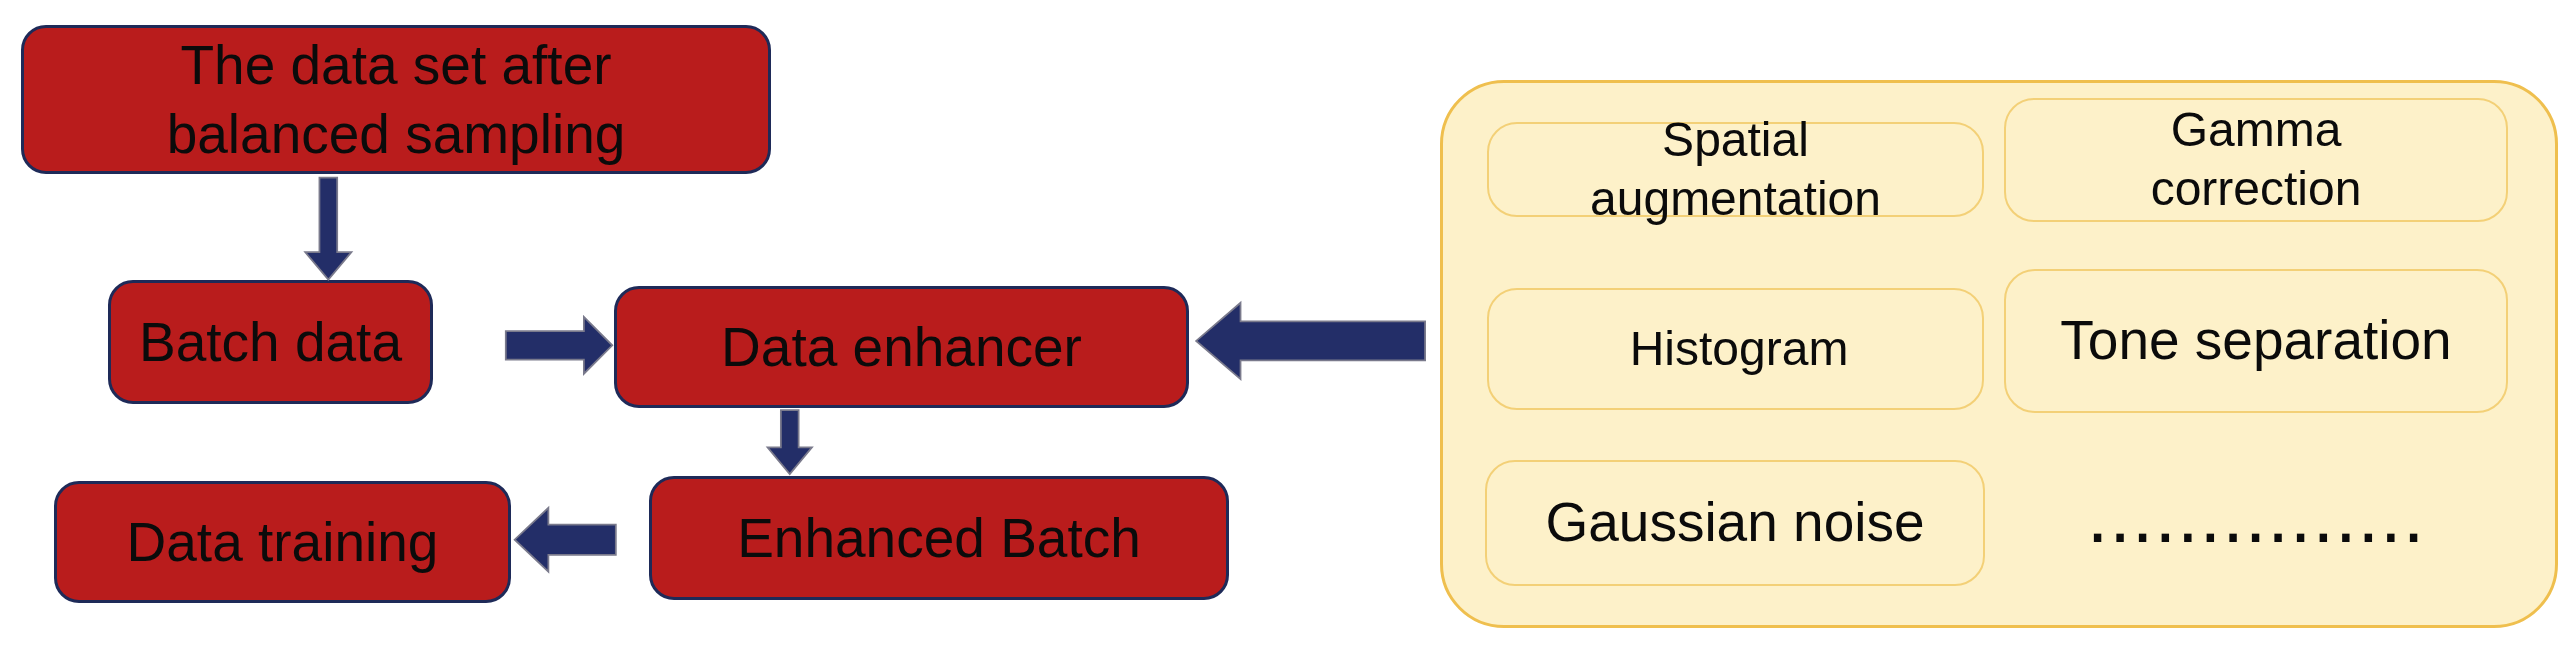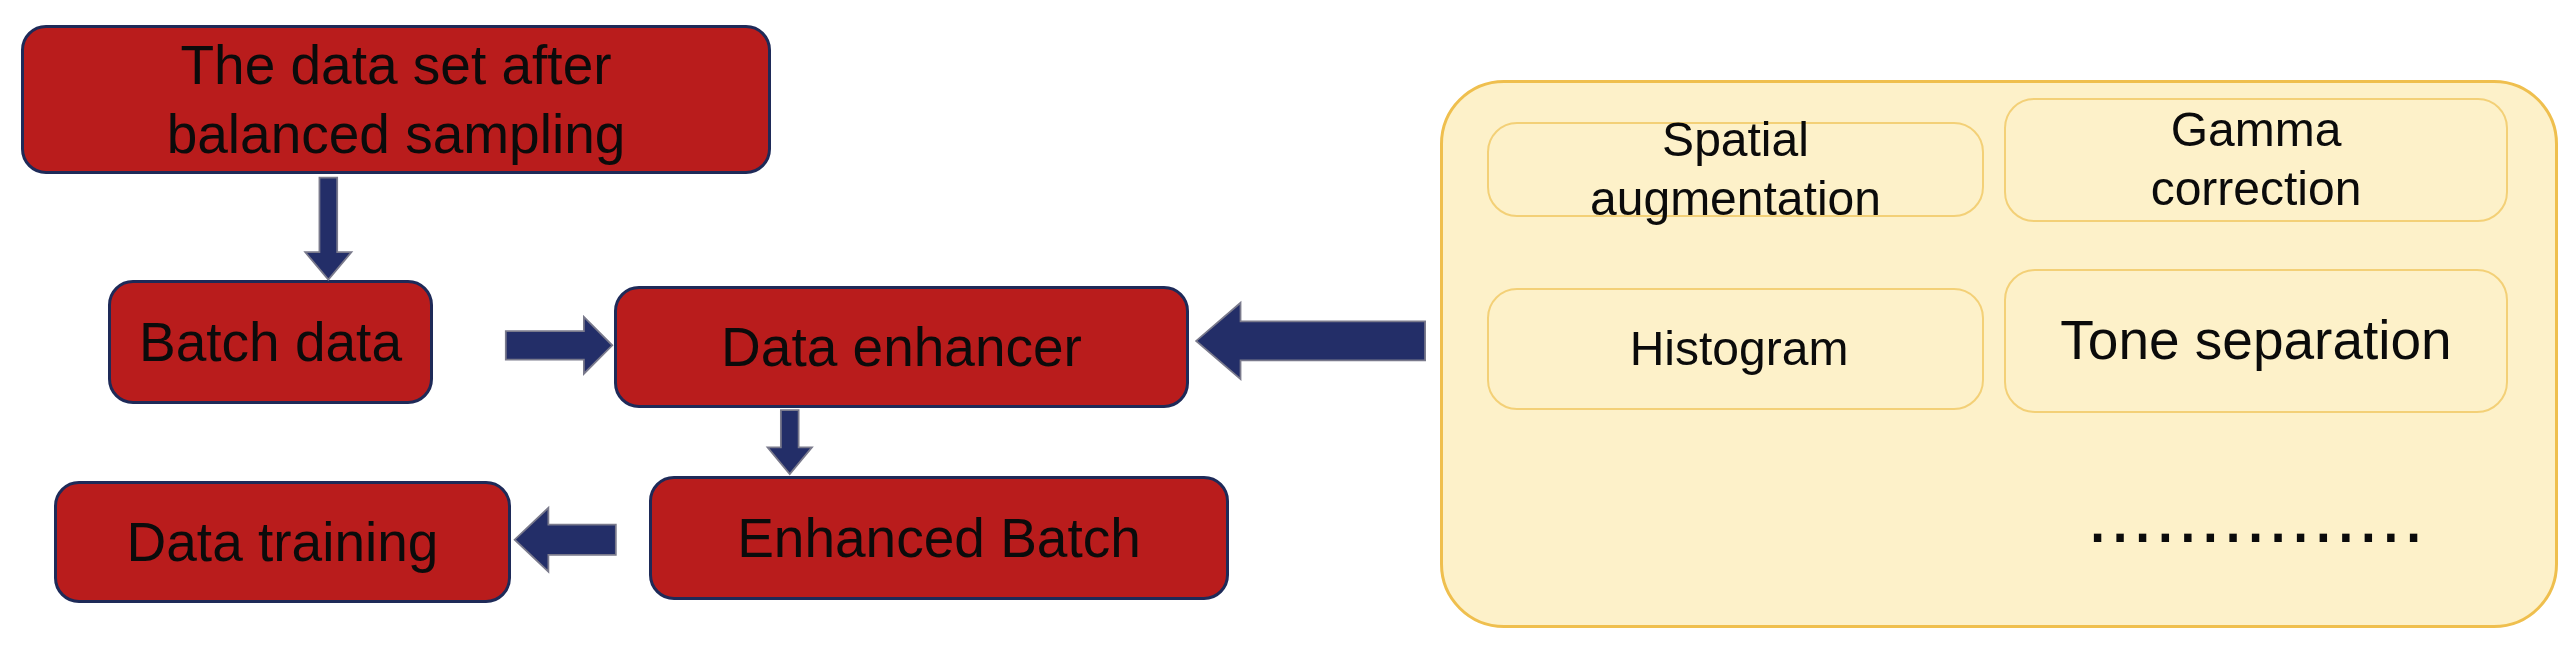--- a/index.html
+++ b/index.html
@@ -132,20 +132,23 @@
   </div>
 
   <div class="ybox" id="item-histogram">
     <div>Histogram</div>
   </div>
 
   <div class="ybox single" id="item-tone">
     <div>Tone separation</div>
   </div>
 
+  <div class="ybox single" id="item-gaussian">
+    <div>Gaussian noise</div>
+  </div>
 
   <div id="item-dots">
     <div class="dots-text">...............</div>
   </div>
 
   <svg class="overlay" width="2576" height="649" viewBox="0 0 2903 731">
     <polygon points="360,200 380,200 380,284 396,284 370,315 344,284 360,284"></polygon>
     <polygon points="570,373 658,373 658,357 690,389 658,421 658,405 570,405"></polygon>
     <polygon points="1606,362 1398,362 1398,341 1348,384 1398,427 1398,406 1606,406"></polygon>
     <polygon points="880,462 900,462 900,504 915,504 890,534 865,504 880,504"></polygon>

